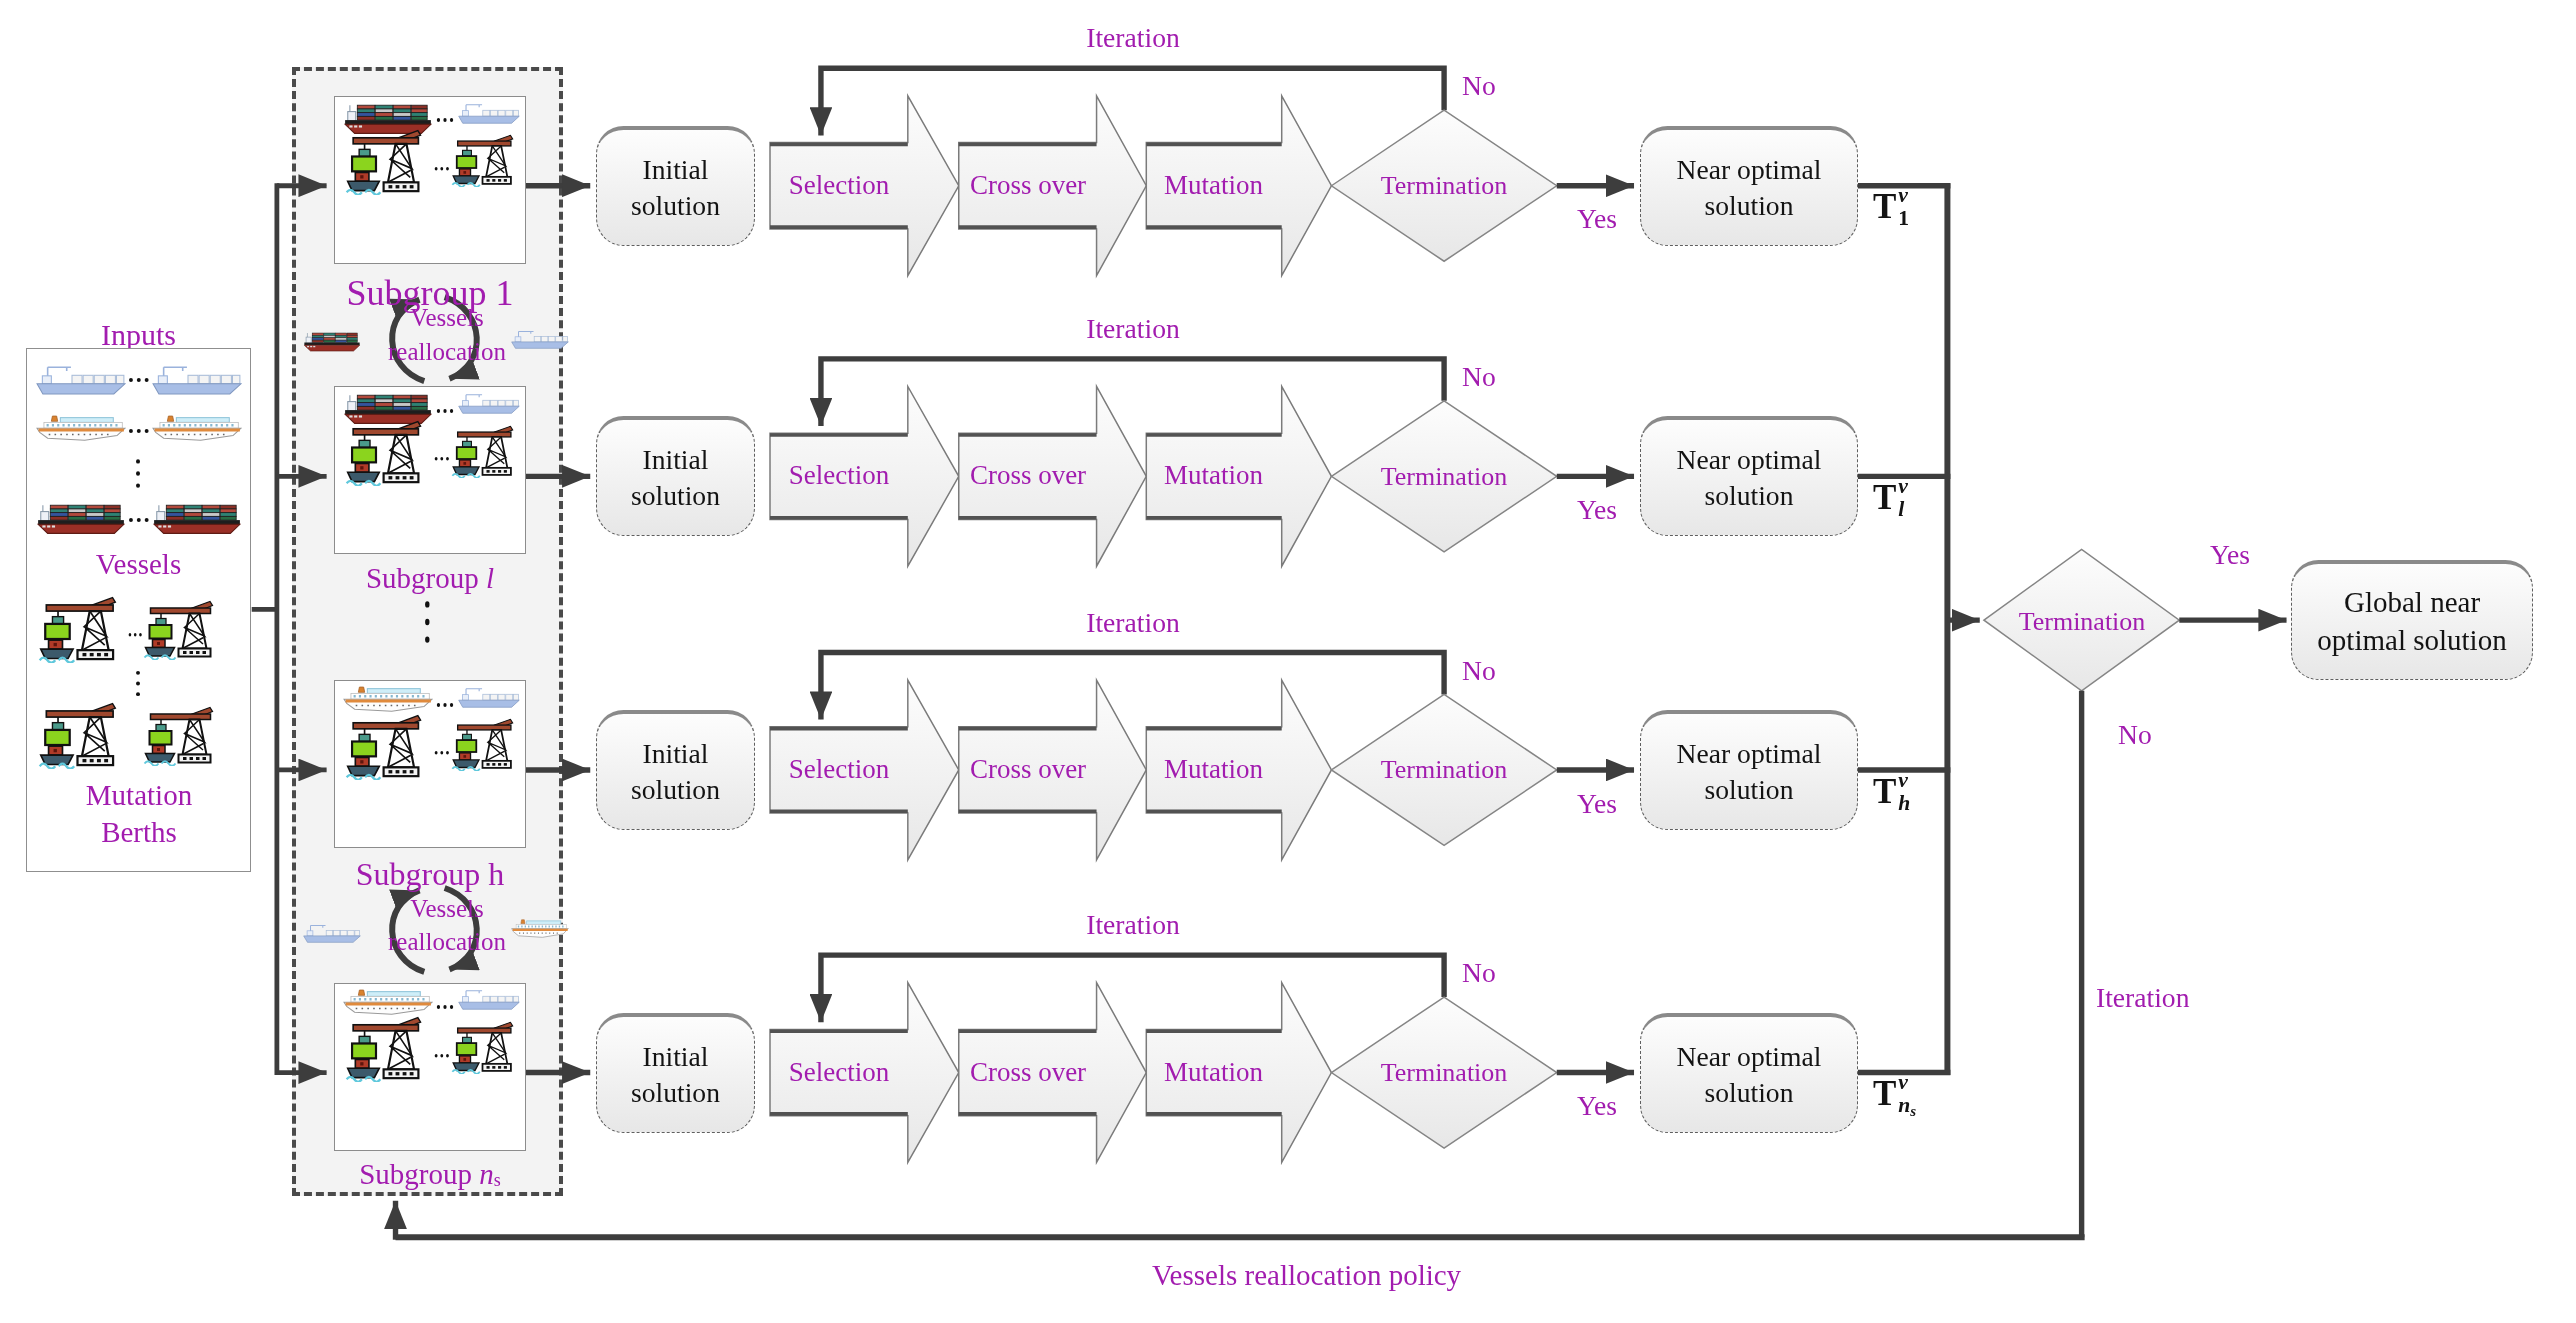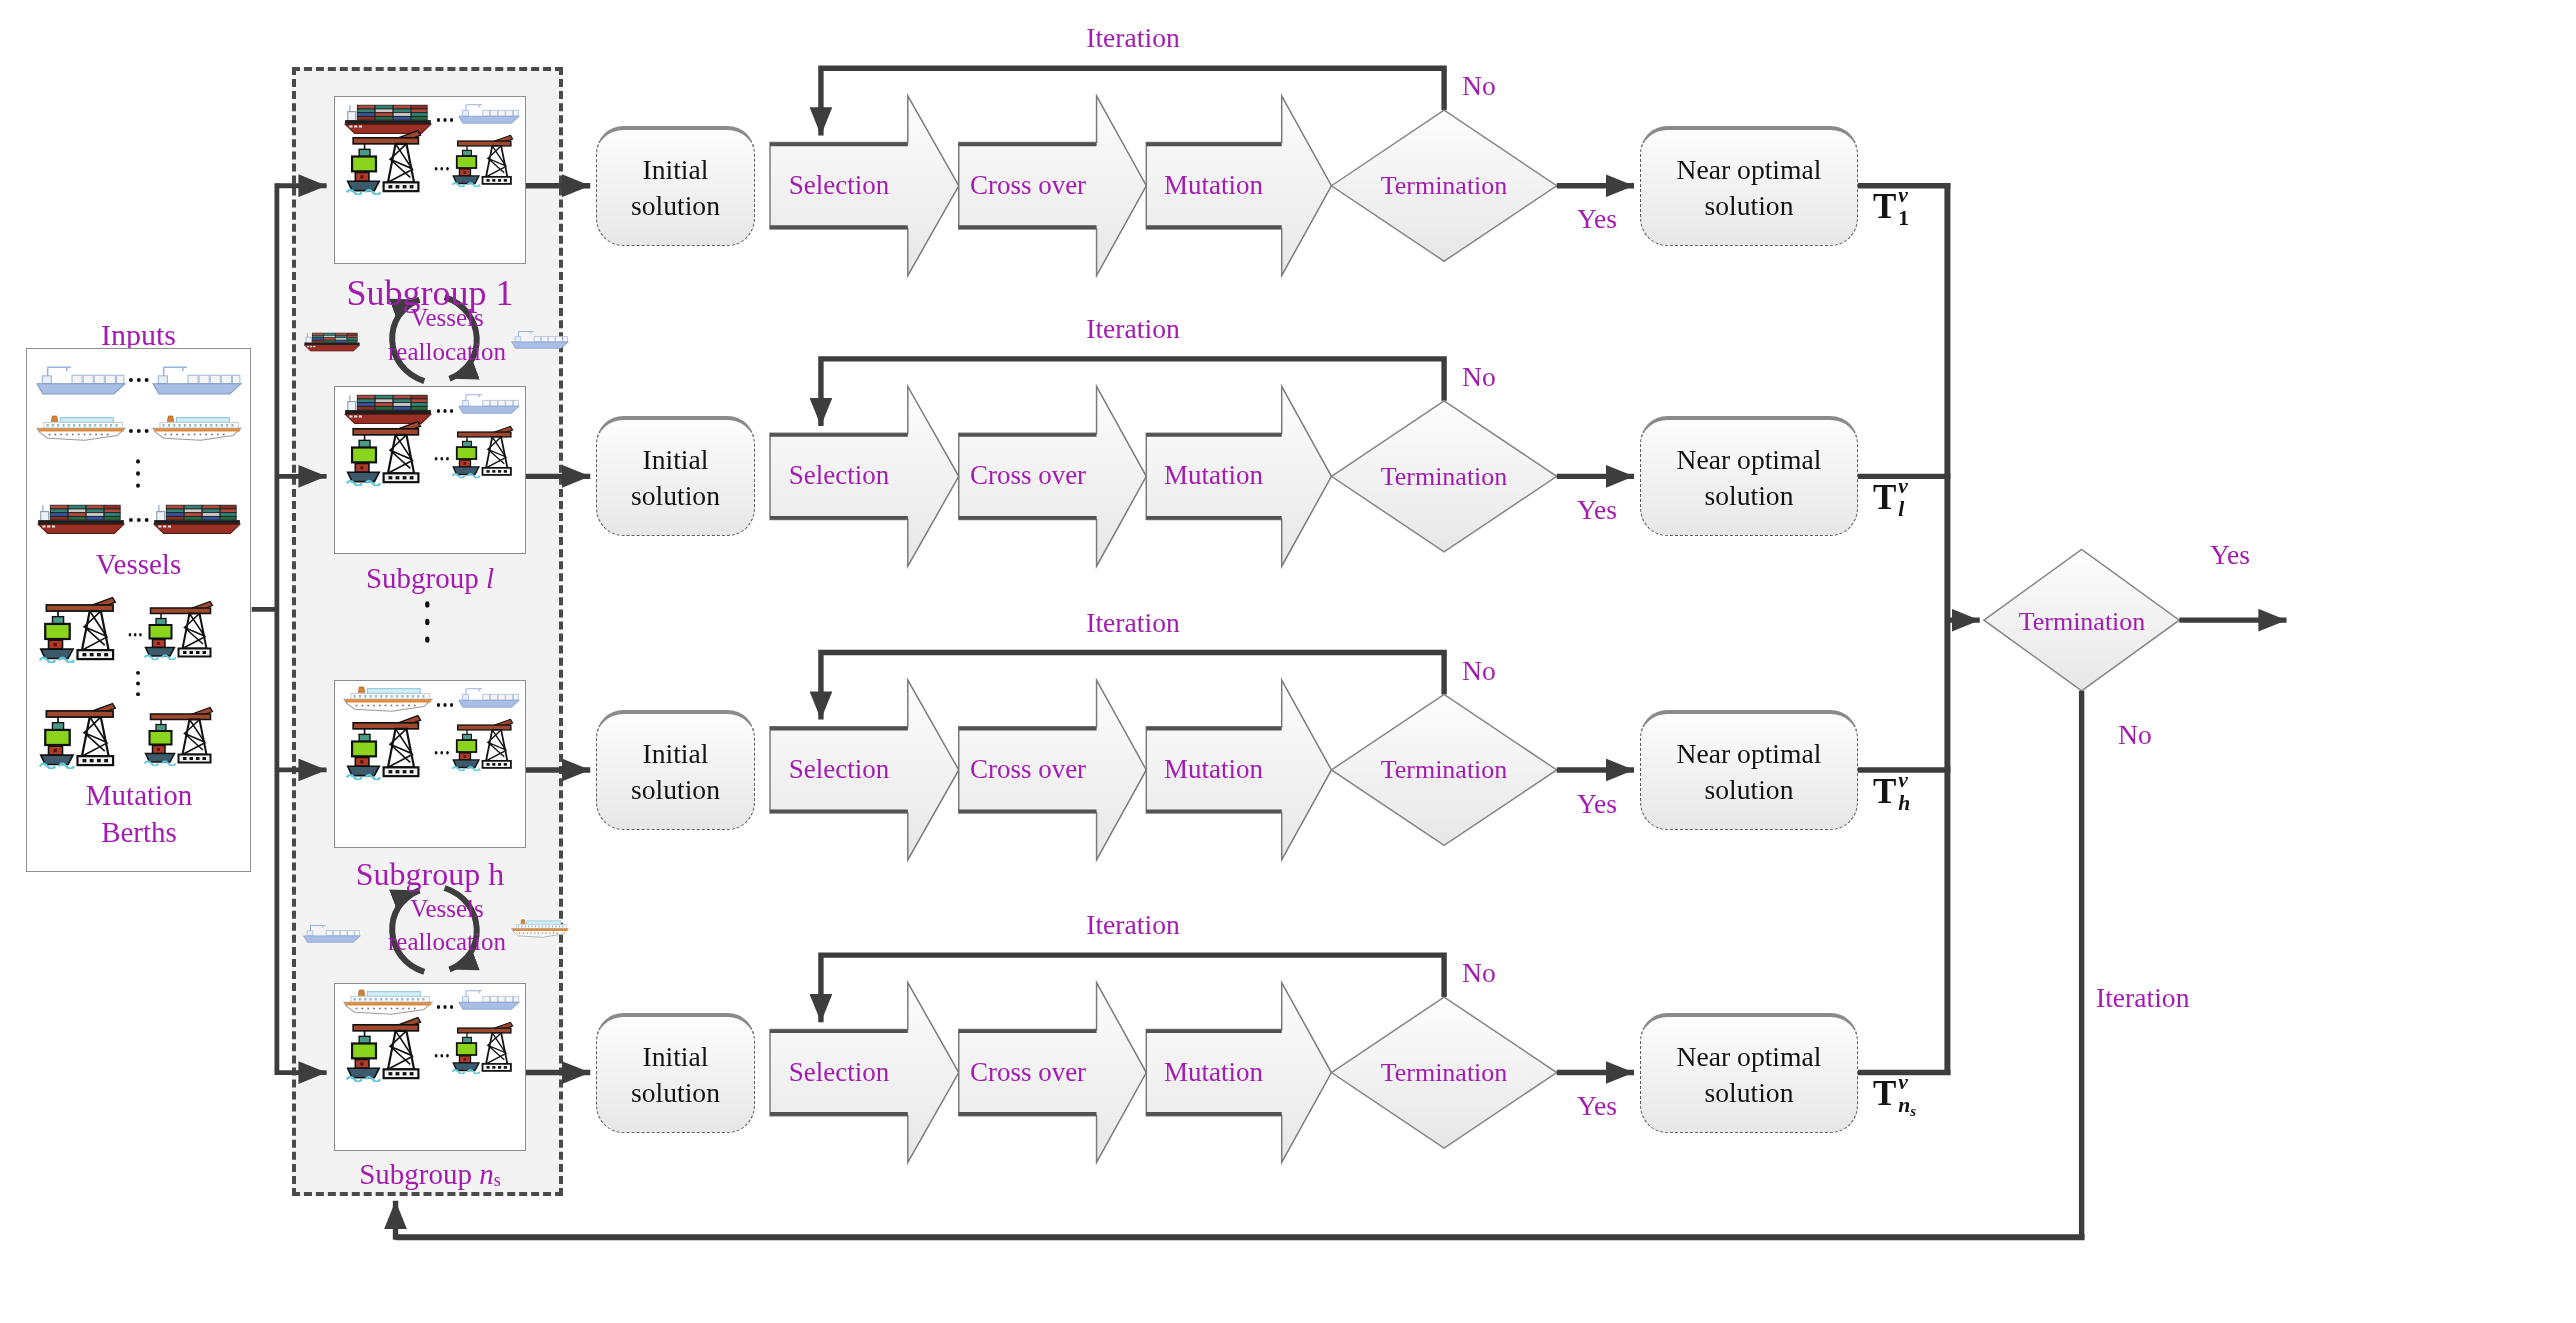--- a/index.html
+++ b/index.html
@@ -429,16 +429,20 @@
     </div>
     <div class="abs t-wrap" style="left: 1873px; top: 1076px;">
       <span>T</span>
       <span class="t-stack">
         <span class="t-sup italic">v</span>
         <span class="t-sub"><span class="italic">n</span><span class="t-subsub italic">s</span></span>
       </span>
     </div>
     <div class="abs lbl" style="left: 1986px; top: 605px; width: 192px; font-size: 26px; text-align: center;">Termination</div>
     <div class="abs lbl" style="left: 2182px; top: 537px; width: 96px; font-size: 27.6px; text-align: center;">Yes</div>
+    <div class="abs box-round" style="left: 2291px; top: 560px; width: 242px; height: 120px;">
+      <div class="lbl-in" style="width: 219px; font-size: 29px;">Global near optimal solution</div>
+    </div>
     <div class="abs lbl" style="left: 2118px; top: 717px; width: 96px; font-size: 27.6px; text-align: left;">No</div>
     <div class="abs lbl" style="left: 2096px; top: 980px; width: 180px; font-size: 27.6px; text-align: left;">Iteration</div>
+    <div class="abs lbl" style="left: 923px; top: 1257px; width: 767px; font-size: 29px; text-align: center;">Vessels reallocation policy</div>
   </div>
 
 
 </body></html>

